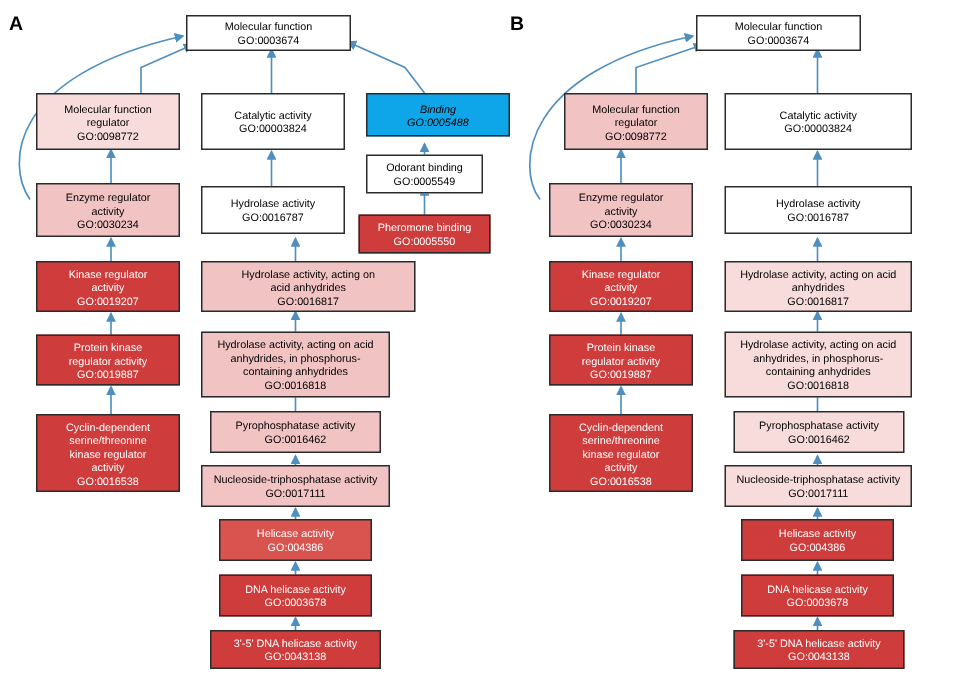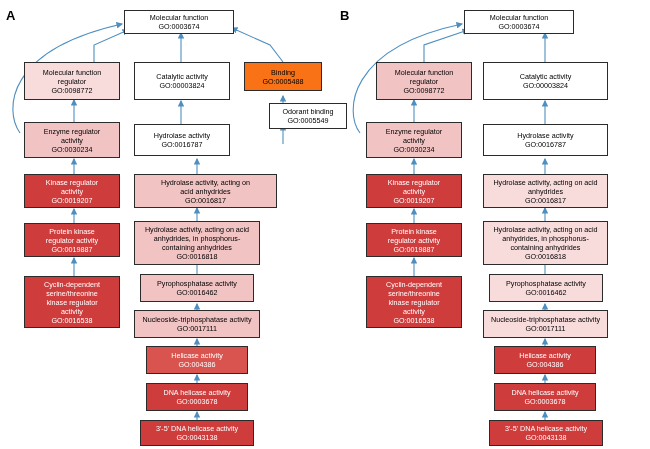--- a/index.html
+++ b/index.html
@@ -114,41 +114,45 @@
     <span class="nm">Molecular function
 regulator</span>
     <span class="id">GO:0098772</span>
   </div>
 
   <div class="node" style="left:134px;top:62px;width:96px;height:38px;background:#ffffff;">
     <span class="nm">Catalytic activity</span>
     <span class="id">GO:00003824</span>
   </div>
 
-  <div class="node" style="left:244px;top:62px;width:78px;height:29px;background:#f97316;">
+  <div class="node" style="left:244px;top:62px;width:96px;height:29px;background:#0ea5e9;font-style:italic;">
     <span class="nm">Binding</span>
     <span class="id">GO:0005488</span>
   </div>
 
   <div class="node" style="left:24px;top:122px;width:96px;height:36px;background:#f2c3c3;">
     <span class="nm">Enzyme regulator
 activity</span>
     <span class="id">GO:0030234</span>
   </div>
 
   <div class="node" style="left:134px;top:124px;width:96px;height:32px;background:#ffffff;">
     <span class="nm">Hydrolase activity</span>
     <span class="id">GO:0016787</span>
   </div>
 
-  <div class="node" style="left:244px;top:103px;width:78px;height:26px;background:#ffffff;margin-left:25px;">
+  <div class="node" style="left:244px;top:103px;width:78px;height:26px;background:#ffffff;">
     <span class="nm">Odorant binding</span>
     <span class="id">GO:0005549</span>
   </div>
 
+  <div class="node" style="left:239px;top:143px;width:88px;height:26px;background:#cf3c3c;color:#ffffff;">
+    <span class="nm">Pheromone binding</span>
+    <span class="id">GO:0005550</span>
+  </div>
 
   <div class="node" style="left:24px;top:174px;width:96px;height:34px;background:#cf3c3c;color:#ffffff;">
     <span class="nm">Kinase regulator
 activity</span>
     <span class="id">GO:0019207</span>
   </div>
 
   <div class="node" style="left:134px;top:174px;width:143px;height:34px;background:#f2c3c3;">
     <span class="nm">Hydrolase activity, acting on
 acid anhydrides</span>

